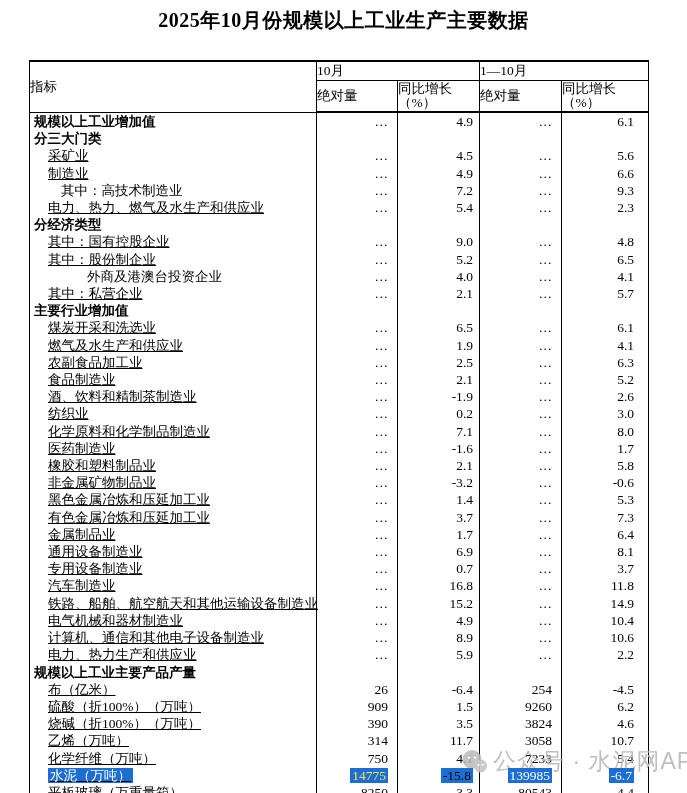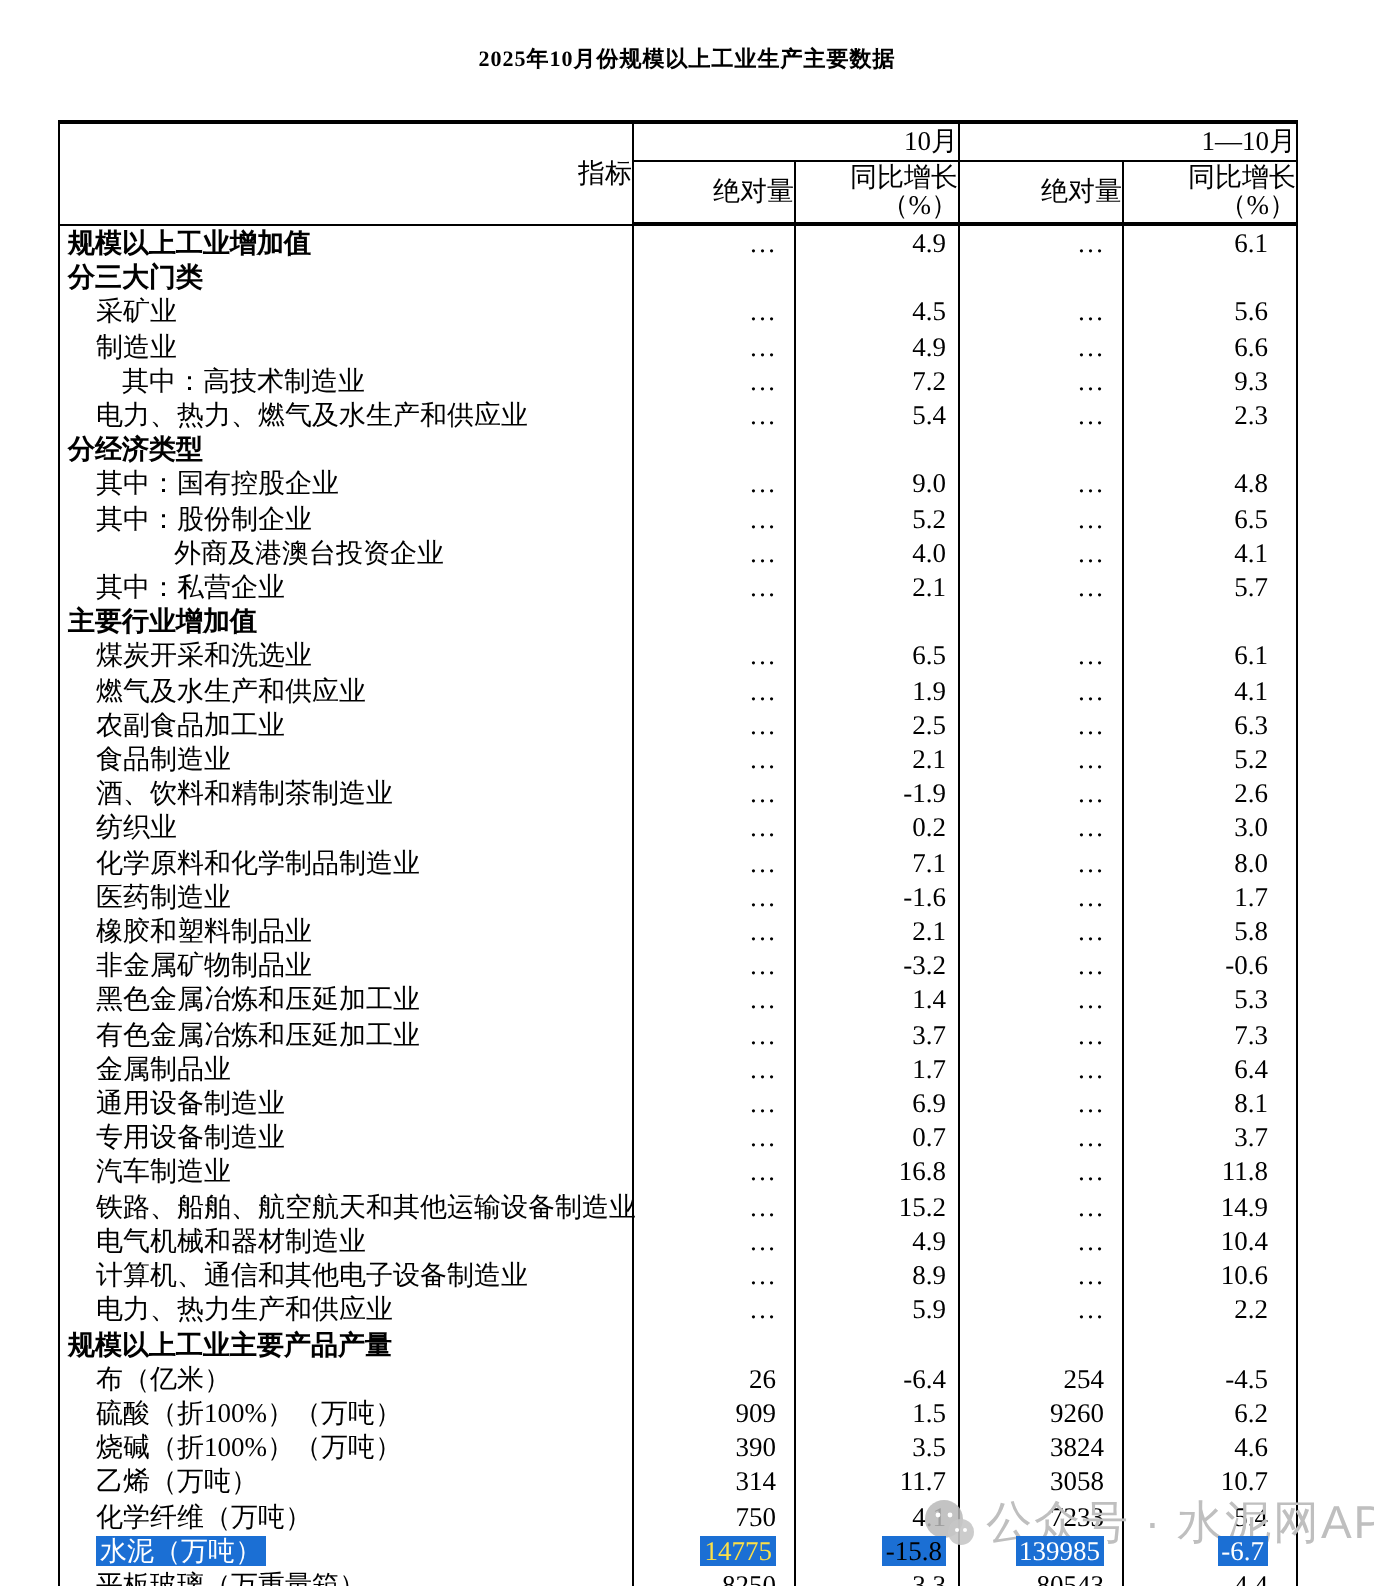--- a/index.html
+++ b/index.html
@@ -6,23 +6,23 @@
   body{
     width:687px;height:793px;
     background:#ffffff;
     position:relative;
     font-family:"Liberation Serif","DejaVu Serif",serif;
     color:#000;
     overflow:hidden;
   }
   .page-title{
     text-align:center;
-    font-size:11px;
+    font-size:20px;
     font-weight:bold;
-    padding-top:22px;
+    padding-top:7px;
     letter-spacing:.5px;
   }
   table.data-table{
     position:absolute;
     left:29px;top:60px;
     width:619px;
     border-collapse:collapse;
     table-layout:fixed;
     font-size:13.5px;
     border-top:2px solid #000;
@@ -35,33 +35,33 @@
   col.c3{width:82px;}
   col.c4{width:82px;}
   col.c5{width:87px;}
   th,td{
     padding:0;
     border-left:1px solid #000;
     border-right:1px solid #000;
     font-weight:normal;
     vertical-align:middle;
   }
-  thead th{text-align:right;}
+  thead th{text-align:left;}
   tr.h1 th{height:15px;border-bottom:1px solid #000;}
   tr.h2 th{height:30px;border-bottom:2px solid #000000;line-height:14px;}
   th.indicator{border-bottom:2px solid #000;}
   tbody td{height:17.2px;line-height:17.2px;white-space:nowrap;overflow:visible;}
   td.c-label{text-align:left;}
   td.c-num{text-align:right;}
   td.n2{padding-right:9px;}
   td.n3{padding-right:6px;}
   td.n4{padding-right:9px;}
   td.n5{padding-right:14px;}
   .ind-0{padding-left:4px;}
-  .ind-1{padding-left:18px;}
+  .ind-1{padding-left:18px;text-decoration:underline;}
   .ind-2{padding-left:31px;margin-top:36px;}
   .ind-3{padding-left:57px;}
   .bold{font-weight:bold;}
   .hl{
     position:relative;z-index:3;
     padding:0 2px;
     text-align:center;
   }
   .watermark{
     position:absolute;

